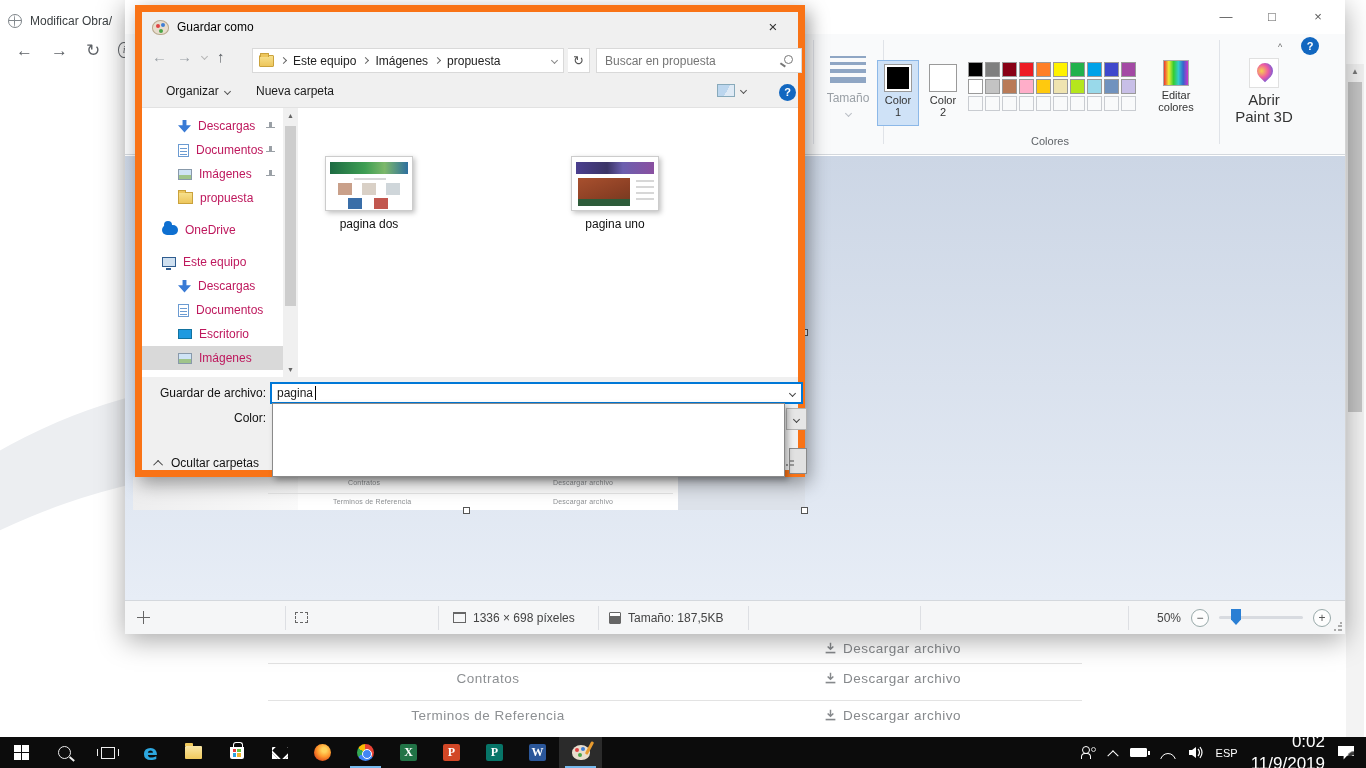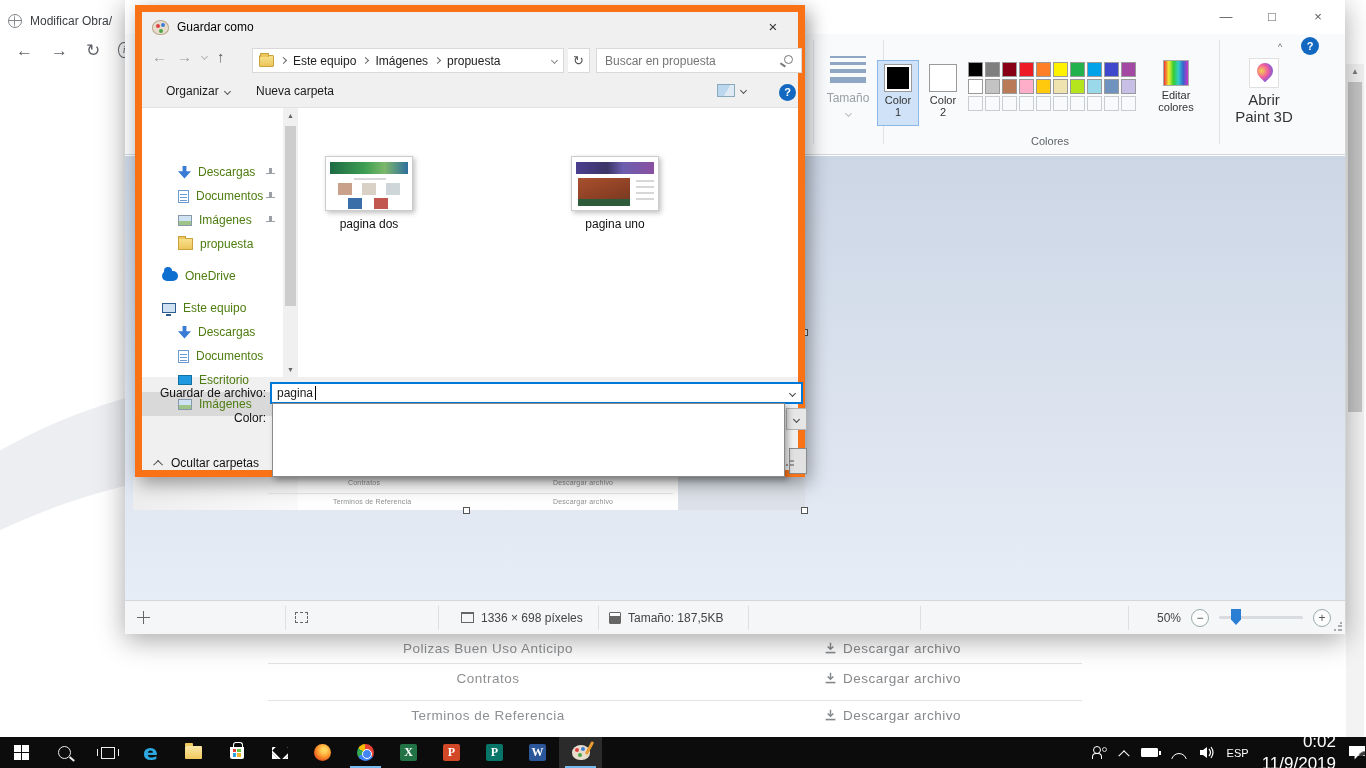--- a/index.html
+++ b/index.html
@@ -100,21 +100,21 @@
   .refresh-btn { position:absolute; left:426px; top:2px; width:22px; height:25px; background:#fff; border:1px solid #d9d9d9; border-left:none; color:#555; text-align:center; line-height:24px; font-size:13px; }
   .searchbox { position:absolute; left:454px; top:2px; width:206px; height:25px; background:#fff; border:1px solid #d9d9d9; }
   .searchbox input { position:absolute; left:8px; top:2px; width:165px; height:19px; border:none; outline:none; font:12px "Liberation Sans",sans-serif; color:#444; background:transparent; }
   .mag { position:absolute; right:8px; top:6px; width:9px; height:9px; border:1.5px solid #777; border-radius:50%; }
   .mag:after { content:""; position:absolute; left:-5px; top:8px; width:6px; height:1.5px; background:#777; transform:rotate(35deg); }
   .cmd-row { position:absolute; left:0; top:68px; right:0; height:28px; border-bottom:1px solid #e2e2e2; font-size:12px; color:#1a1a1a; }
   .cmd-item { position:absolute; top:4px; display:flex; align-items:center; gap:6px; }
   .view-ico { width:18px; height:13px; border:1px solid #8ab; background:linear-gradient(120deg,#bcd6ee 55%,#dfeaf5 55%); }
   .help-circ { width:17px; height:17px; border-radius:50%; background:#1267c0; color:#fff; font-weight:bold; font-size:11px; text-align:center; line-height:17px; }
   .dlg-body { position:absolute; left:0; top:96px; right:0; height:269px; background:#fff; }
-  .side-item { position:absolute; left:0; width:141px; height:24px; display:flex; align-items:center; gap:7px; font-size:12px; color:#4d7c0f;margin-top:46px; }
+  .side-item { position:absolute; left:0; width:141px; height:24px; display:flex; align-items:center; gap:7px; font-size:12px; color:#be185d; }
   .side-item.sel { background:#d9d9d9; }
   .pin { position:absolute; left:124px; width:9px; height:9px; }
   .pin:before { content:""; position:absolute; left:3px; top:0; width:3px; height:6px; background:#9aa0a6; }
   .pin:after { content:""; position:absolute; left:0; top:5px; width:9px; height:1.6px; background:#9aa0a6; }
   .ico-dl { width:13px; height:13px; background:#3a7bd5; clip-path:polygon(35% 0,65% 0,65% 45%,100% 45%,50% 100%,0 45%,35% 45%); }
   .ico-doc { width:11px; height:13px; background:#fff; border:1px solid #6b9bd2; position:relative; }
   .ico-doc i { position:absolute; left:1px; right:1px; height:1px; background:#6b9bd2; }
   .ico-img { width:14px; height:11px; border:1px solid #8899aa; background:linear-gradient(#cfe3f5 55%,#9fc48a 55%); }
   .ico-folder { width:15px; height:12px; background:linear-gradient(#f7e08c,#edc65c); border:1px solid #caa23c; position:relative; }
   .ico-folder:before { content:""; position:absolute; left:-1px; top:-3px; width:6px; height:2px; background:#edc65c; border:1px solid #caa23c; border-bottom:none; }
@@ -170,21 +170,21 @@
   .tb-store i+i+i+i { left:7.5px; top:6.5px; background:#f2b52c; }
   .tb-mail { width:16px; height:12px; background:#fff; position:relative; overflow:hidden; }
   .tb-mail:before { content:""; position:absolute; left:1px; top:-5px; width:13px; height:13px; background:#0c0c0c; transform:rotate(45deg); border:2px solid #fff; }
   .tb-ff { width:17px; height:17px; border-radius:50%; background:radial-gradient(circle at 60% 35%,#ffd35c 15%,#ff9a2e 45%,#e2551e 75%,#b33384 100%); }
   .tb-chrome { width:17px; height:17px; border-radius:50%; background:conic-gradient(#ea4335 0 120deg,#4285f4 120deg 240deg,#34a853 240deg 300deg,#fbbc05 300deg 360deg); position:relative; }
   .tb-chrome:after { content:""; position:absolute; left:4.5px; top:4.5px; width:8px; height:8px; border-radius:50%; background:#4285f4; border:1.6px solid #fff; }
   .office-ico { width:17px; height:17px; border-radius:2px; color:#fff; font-size:12px; font-weight:bold; display:flex; align-items:center; justify-content:center; font-family:"Liberation Serif",serif; }
   .tb-paint { width:18px; height:15px; border-radius:50% 50% 46% 46%; background:#e8ddcd; border:1px solid #c9b globe998; position:relative; }
   .tb-paint i { position:absolute; width:4px; height:4px; border-radius:50%; }
   .tb-brush { position:absolute; right:-1px; top:-4px; width:3px; height:14px; background:#e89b2e; transform:rotate(28deg); border-radius:1px; }
-  .tray { position:absolute; right:1px; top:0; height:31px; display:flex; align-items:center; gap:13px; padding-right:0; color:#fff; }
+  .tray { position:absolute; right:12px; top:0; height:31px; display:flex; align-items:center; gap:13px; padding-right:0; color:#fff; }
   .tray-people { width:15px; height:13px; position:relative; }
   .tray-people:before { content:""; position:absolute; left:1px; top:0; width:6px; height:6px; border:1.4px solid #fff; border-radius:50%; }
   .tray-people:after { content:""; position:absolute; left:0; top:7px; width:8px; height:5px; border:1.4px solid #fff; border-radius:4px 4px 0 0; border-bottom:none; }
   .tray-people i { position:absolute; right:0; top:1px; width:5px; height:5px; border:1.2px solid #ccc; border-radius:50%; }
   .tray-chev { width:8px; height:8px; border-left:1.6px solid #fff; border-top:1.6px solid #fff; transform:rotate(45deg) translate(2px,2px); }
   .tray-batt { width:17px; height:9px; border:1.4px solid #fff; border-radius:1px; position:relative; background:#fff; }
   .tray-batt:after { content:""; position:absolute; right:-4px; top:2px; width:2px; height:4px; background:#fff; }
   .tray-wifi { width:16px; height:12px; position:relative; overflow:hidden; }
   .tray-wifi i { position:absolute; left:50%; bottom:-10px; transform:translateX(-50%); border:1.5px solid #fff; border-radius:50%; }
   .tray-clock { text-align:right; font-size:17px; line-height:1.25; }
@@ -211,21 +211,20 @@
     <span>→</span>
     <span>↻</span>
     <span class="info-circ">i</span>
   </div>
   <div class="abs chrome-page">
     <div class="swoosh1"></div>
     <div class="swoosh2"></div>
   </div>
   <div class="abs page-rows">
     <div class="page-row" style="top:0;">
-      <span class="lbl">Polizas Buen Uso Anticipo</span>
       <span class="lnk">
           <svg class="dl-ico" viewBox="0 0 16 16">
             <path d="M8 1v7M4.5 5.5L8 9l3.5-3.5" stroke="#86898c" stroke-width="1.8" fill="none"></path>
             <path d="M2 12h12v2H2z" fill="#86898c"></path>
           </svg>
           <span>Descargar archivo</span>
         </span>
     </div>
     <div class="rowsep" style="top:29px;"></div>
     <div class="page-row" style="top:30px;">
@@ -356,21 +355,21 @@
 
     <div class="statusbar">
       <div class="sb-item" style="left:12px;">
           <span class="sb-move"></span>
         </div>
       <span class="sb-sep" style="left:160px;"></span>
       <div class="sb-item" style="left:170px;">
           <span class="sb-selico"></span>
         </div>
       <span class="sb-sep" style="left:313px;"></span>
-      <div class="sb-item" style="left:336px;text-align:right;">
+      <div class="sb-item" style="left:328px;text-align:right;">
         <span class="sb-dimico"></span>
         <span>1336 × 698 píxeles</span>
       </div>
       <span class="sb-sep" style="left:473px;"></span>
       <div class="sb-item" style="left:484px;">
         <span class="sb-diskico"></span>
         <span>Tamaño: 187,5KB</span>
       </div>
       <span class="sb-sep" style="left:623px;"></span>
       <span class="sb-sep" style="left:795px;"></span>

